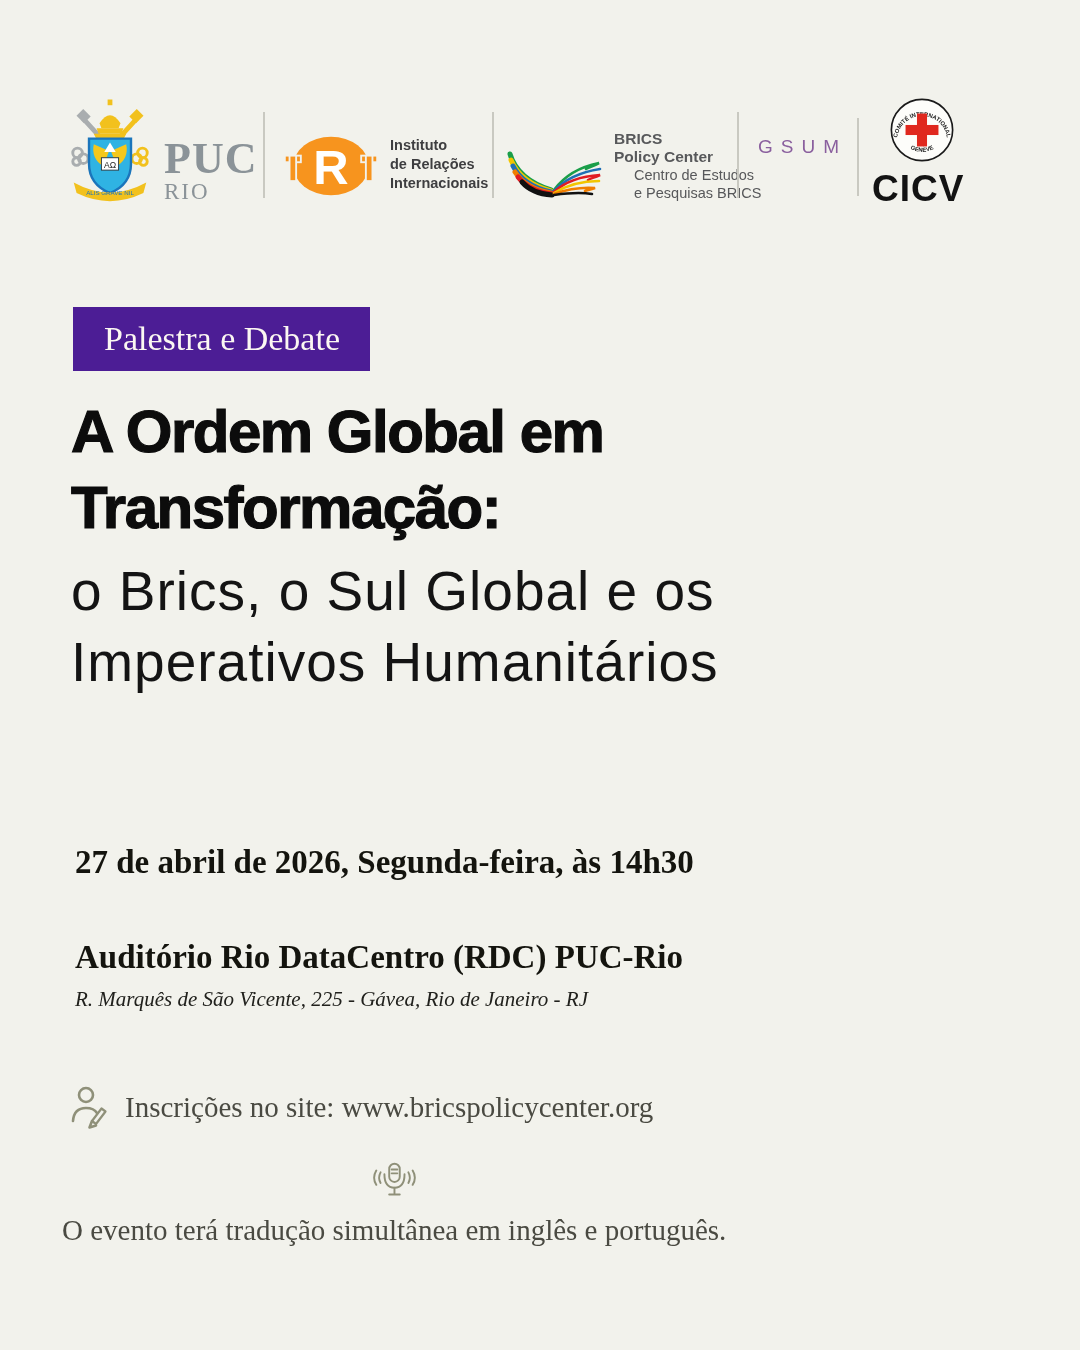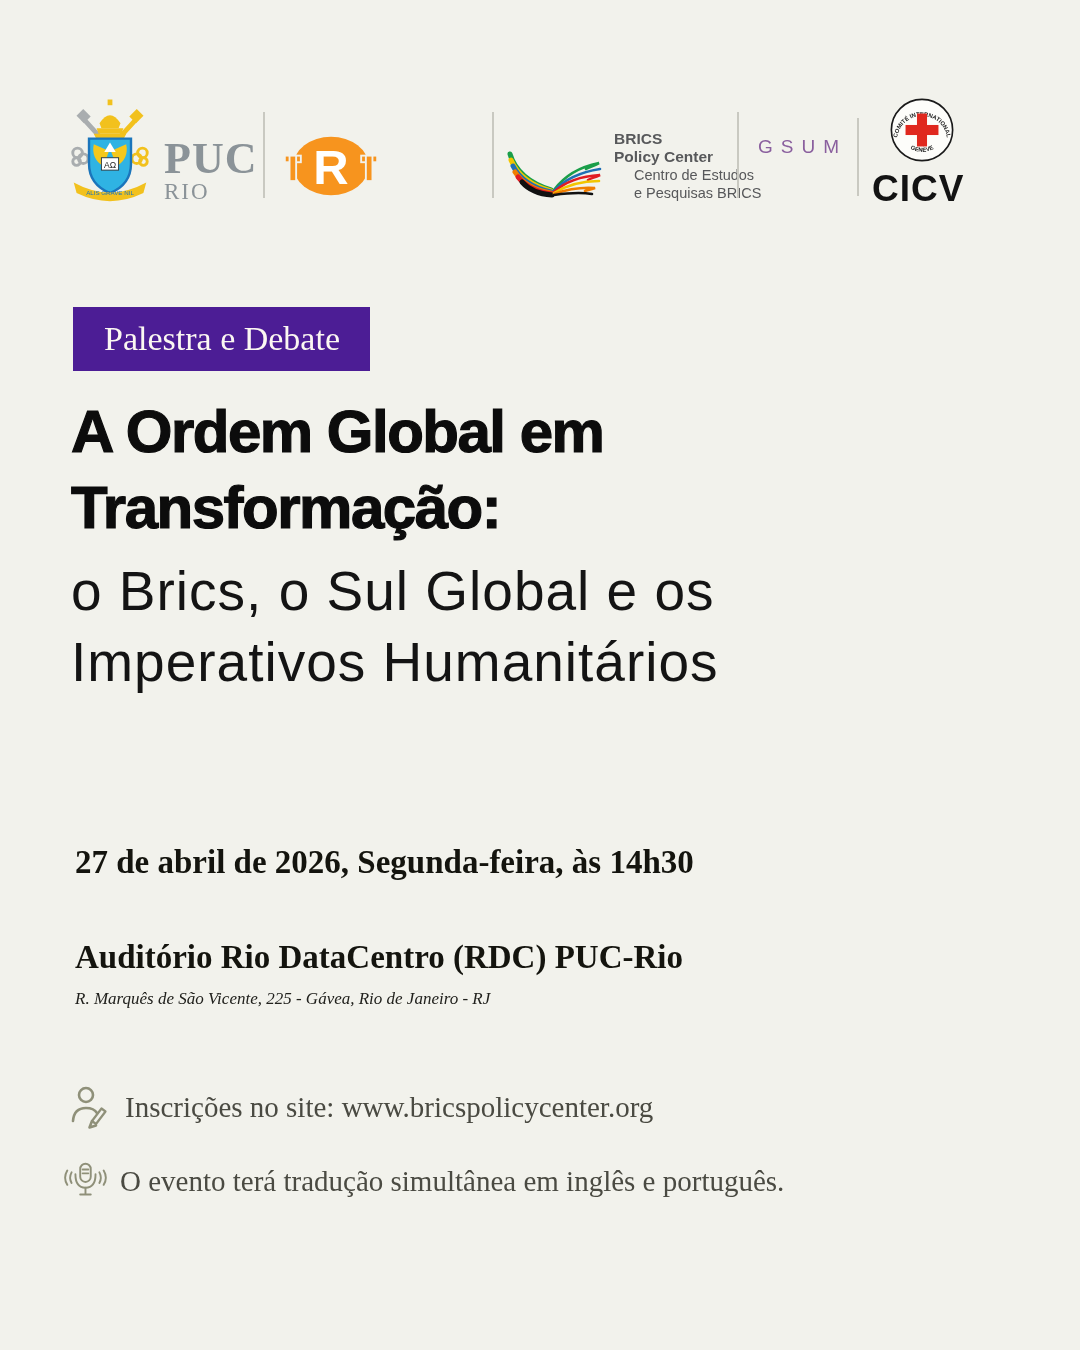--- a/index.html
+++ b/index.html
@@ -35,25 +35,25 @@
   .title-bold{font-size:60px;line-height:76px;font-weight:bold;letter-spacing:-1.5px;
     -webkit-text-stroke:1.2px #0c0c0c;}
   .title-light{margin-top:10px;font-size:55px;line-height:71px;font-weight:normal;
     letter-spacing:1px;color:#141414;}
   
   .speaker{position:absolute;left:75px;top:712px;font-style:italic;font-size:31px;
     line-height:43px;color:#21211d;}
   .date-line{position:absolute;left:75px;top:844px;font-weight:bold;font-size:33px;color:#14140e;}
   .venue{position:absolute;left:75px;top:914px;color:#14140e;}
   .venue-name{font-weight:bold;font-size:33px;line-height:38px;margin-top:24px;}
-  .venue-address{font-style:italic;font-size:17px;line-height:32px;margin-top:7px;color:#21211d;}
+  .venue-address{font-style:italic;font-size:21px;line-height:32px;margin-top:7px;color:#21211d;}
   
   .foot-row{position:absolute;display:flex;align-items:center;color:#4a4a42;font-size:29px;}
   .reg-row{left:70px;top:1084px;gap:15px;}
-  .trans-row{left:62px;top:1160px;gap:12px;}
+  .trans-row{left:62px;top:1160px;gap:12px;flex-direction:column;}
 </style>
 </head>
 <body>
 
 <div class="canvas">
 
   <div class="logo-block puc-logo">
     <svg width="84" height="108" viewBox="0 0 88 110">
       <g stroke-linecap="round">
         <line x1="16" y1="20" x2="36" y2="42" stroke="#a9adaf" stroke-width="5"></line>
@@ -98,20 +98,25 @@
     <svg width="98" height="76" viewBox="0 0 104 80">
       <ellipse cx="52" cy="40" rx="40" ry="31" fill="#f7941e"></ellipse>
       <g fill="#f7941e" stroke="#f2f2ec" stroke-width="2">
         <rect x="3" y="29" width="17" height="7"></rect>
         <rect x="8" y="29" width="7" height="27"></rect>
         <rect x="84" y="29" width="17" height="7"></rect>
         <rect x="89" y="29" width="7" height="27"></rect>
       </g>
       <text x="52" y="59" font-family="Liberation Sans,sans-serif" font-weight="bold" font-size="52" fill="#ffffff" text-anchor="middle">R</text>
     </svg>
+    <div class="iri-text">
+      <div>Instituto</div>
+      <div>de Relações</div>
+      <div>Internacionais</div>
+    </div>
   </div>
 
   <div class="divider" style="left:492px"></div>
 
   <div class="logo-block bpc-logo">
     <svg width="100" height="72" viewBox="0 0 100 72">
       <g fill="none" stroke-linecap="round" stroke-width="5">
         <path d="M49,62 C30,56 14,46 8,26" stroke="#1a9e49"></path>
         <path d="M49,63 C31,58 16,49 9,32" stroke="#f2c500"></path>
         <path d="M49,64 C32,60 18,52 11,38" stroke="#1f6fb5"></path>

